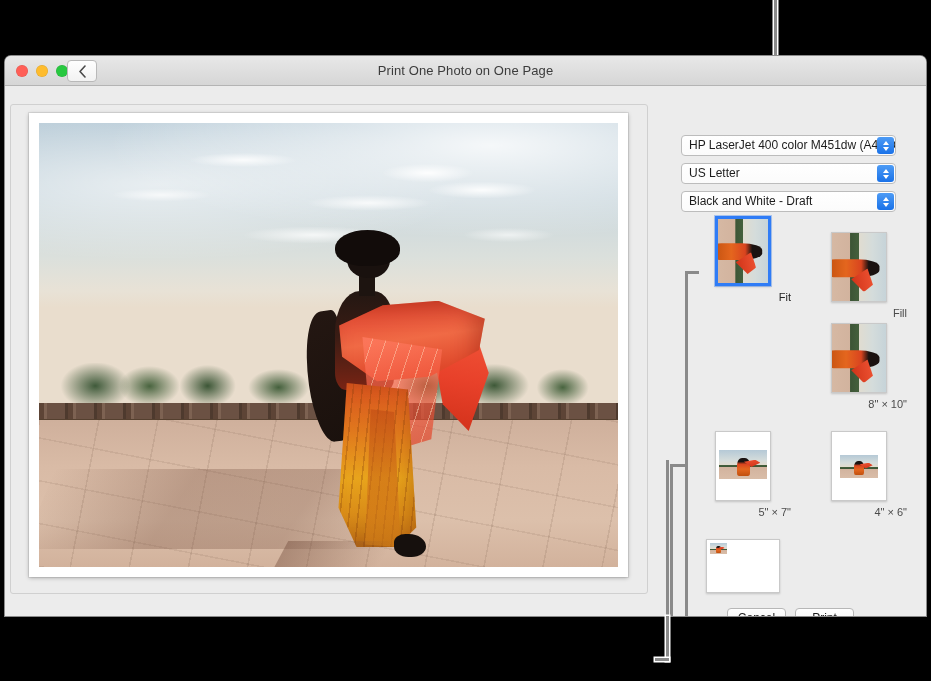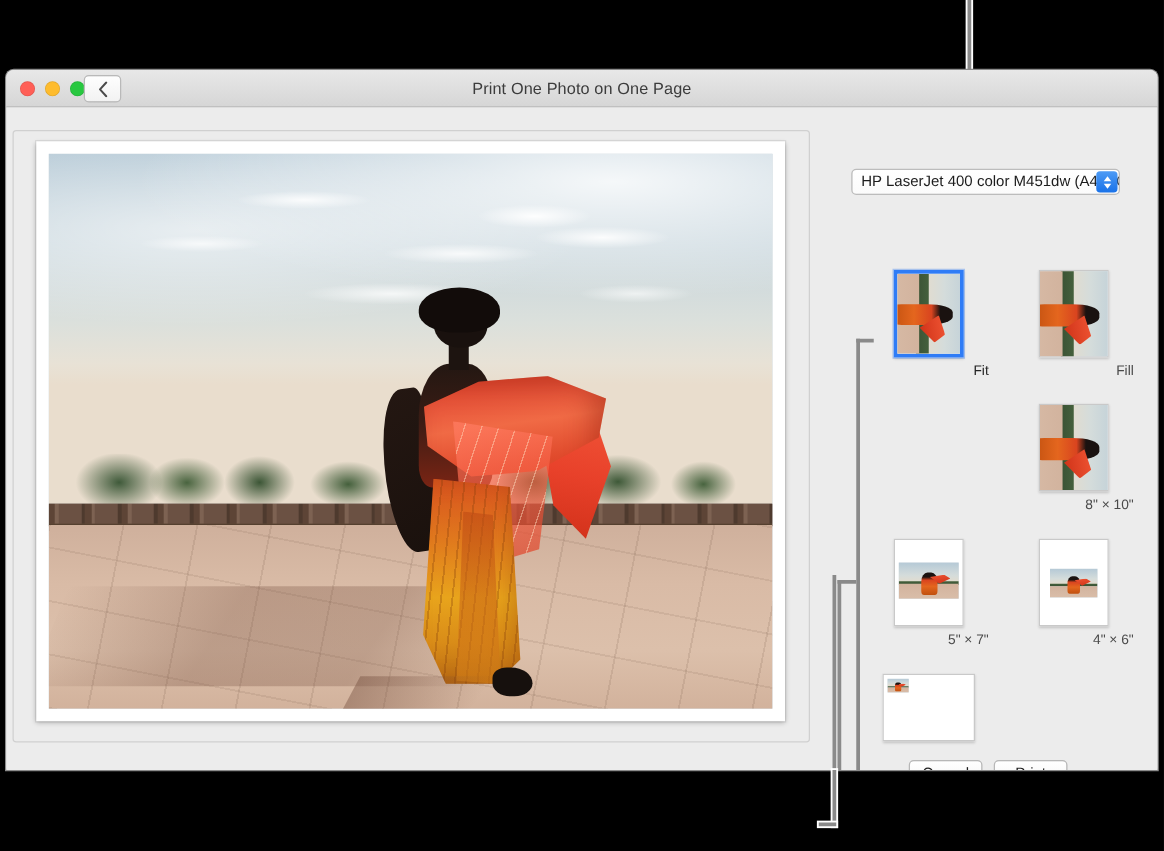--- a/index.html
+++ b/index.html
@@ -238,21 +238,21 @@
   
   .thumbs {
     position: absolute; left: 18px; top: 130px;
     width: 228px; height: 350px;
   }
   .thumb-cell {
     position: absolute; width: 96px;
     text-align: right;
   }
   .tc-0 { left: 4px;   top: 0; }
-  .tc-1 { left: 120px; top: 0; }
+  .tc-1 { left: 120px; top: 16px; }
   .tc-2 { left: 4px;   top: 107px; }
   .tc-3 { left: 120px; top: 107px; }
   .tc-4 { left: 4px;   top: 215px; }
   .tc-5 { left: 120px; top: 215px; }
   .tc-6 { left: 4px;   top: 323px; }
 
   .page-tile {
     position: relative;
     margin: 0 auto;
     background: #fff;
@@ -395,21 +395,35 @@
       <div class="settings">
 
         <div class="popup" id="popup-printer">
           <span>HP LaserJet 400 color M451dw (A4E7C1)</span>
           <span class="arrows">
             <i class="up"></i>
               <i class="down"></i>
           </span>
         </div>
 
-
+        <div class="popup" id="popup-paper">
+          <span>US Letter</span>
+          <span class="arrows">
+            <i class="up"></i>
+              <i class="down"></i>
+          </span>
+        </div>
+
+        <div class="popup" id="popup-quality">
+          <span>Black and White - Draft</span>
+          <span class="arrows">
+            <i class="up"></i>
+              <i class="down"></i>
+          </span>
+        </div>
 
         <div class="thumbs">
 
           <div class="thumb-cell tc-0">
             <div class="page-tile portrait selected">
               <div class="mini fill-tile" style="transform:rotate(90deg) scale(1.28);">
                 <div class="m-sky"></div>
                   <div class="m-tree"></div>
                   <div class="m-ground"></div>
                 <div class="m-fig"></div>

